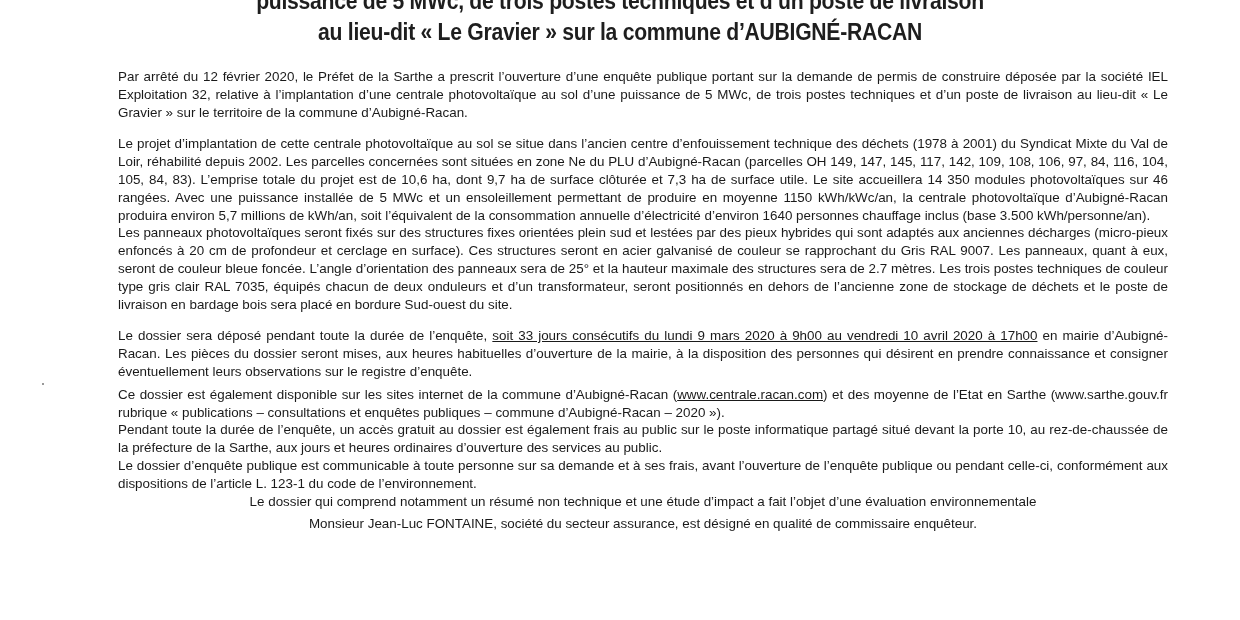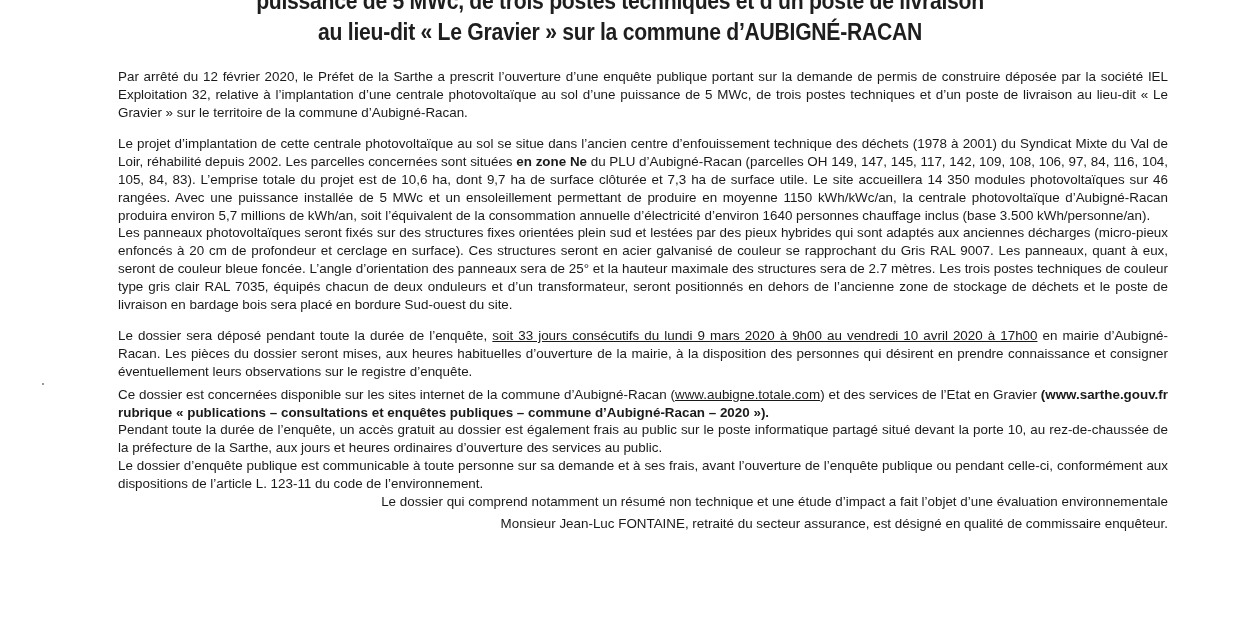--- a/index.html
+++ b/index.html
@@ -18,42 +18,42 @@
   }
   .t1 { top: -12px; }
   .t2 { top: 19px; }
   .body {
     position: absolute; left: 118px; width: 1050px; top: 68px;
     font-size: 13.4px; line-height: 17.8px; text-align: justify;
   }
   .body p { margin: 0; }
   .gap { height: 14px; }
   .gap-s { height: 5px; }
-  b { font-weight: bold; }
+  b { font-weight: normal; }
   .u { text-decoration: underline; font-weight: normal; }
   .link { text-decoration: underline; }
-  .last { text-align: right; }
+  .last { text-align: center; }
   .speck { position:absolute; left:42px; top:383px; width:2px; height:2px; background:#999; }
 </style>
 </head>
 <body>
 
 <div class="title t1">puissance de 5 MWc, de trois postes techniques et d’un poste de livraison</div>
 <div class="title t2">au lieu-dit « Le Gravier » sur la commune d’AUBIGNÉ-RACAN</div>
 
 <div class="speck"></div>
 
 <div class="body">
   <p><span>Par arrêté du 12 février 2020, le Préfet de la Sarthe a prescrit l’ouverture d’une enquête publique portant sur la demande de permis de construire déposée par la société IEL Exploitation 32, relative à l’implantation d’une centrale photovoltaïque au sol d’une puissance de 5 MWc, de trois postes techniques et d’un poste de livraison au lieu-dit « Le Gravier » sur le territoire de la commune d’Aubigné-Racan.</span></p>
   <div class="gap"></div>
   <p><span>Le projet d’implantation de cette centrale photovoltaïque au sol se situe dans l’ancien centre d’enfouissement technique des déchets (1978 à 2001) du Syndicat Mixte du Val de Loir, réhabilité depuis 2002. Les parcelles concernées sont situées </span><b>en zone Ne</b><span> du PLU d’Aubigné-Racan (parcelles OH 149, 147, 145, 117, 142, 109, 108, 106, 97, 84, 116, 104, 105, 84, 83). L’emprise totale du projet est de 10,6 ha, dont 9,7 ha de surface clôturée et 7,3 ha de surface utile. Le site accueillera 14 350 modules photovoltaïques sur 46 rangées. Avec une puissance installée de 5 MWc et un ensoleillement permettant de produire en moyenne 1150 kWh/kWc/an, la centrale photovoltaïque d’Aubigné-Racan produira environ 5,7 millions de kWh/an, soit l’équivalent de la consommation annuelle d’électricité d’environ 1640 personnes chauffage inclus (base 3.500 kWh/personne/an).</span></p>
   <p><span>Les panneaux photovoltaïques seront fixés sur des structures fixes orientées plein sud et lestées par des pieux hybrides qui sont adaptés aux anciennes décharges (micro-pieux enfoncés à 20 cm de profondeur et cerclage en surface). Ces structures seront en acier galvanisé de couleur se rapprochant du Gris RAL 9007. Les panneaux, quant à eux, seront de couleur bleue foncée. L’angle d’orientation des panneaux sera de 25° et la hauteur maximale des structures sera de 2.7 mètres. Les trois postes techniques de couleur type gris clair RAL 7035, équipés chacun de deux onduleurs et d’un transformateur, seront positionnés en dehors de l’ancienne zone de stockage de déchets et le poste de livraison en bardage bois sera placé en bordure Sud-ouest du site.</span></p>
   <div class="gap"></div>
   <p><span>Le dossier sera déposé pendant toute la durée de l’enquête, </span><span class="u">soit 33 jours consécutifs du lundi 9 mars 2020 à 9h00 au vendredi 10 avril 2020 à 17h00</span><span> en mairie d’Aubigné-Racan. Les pièces du dossier seront mises, aux heures habituelles d’ouverture de la mairie, à la disposition des personnes qui désirent en prendre connaissance et consigner éventuellement leurs observations sur le registre d’enquête.</span></p>
   <div class="gap-s"></div>
-  <p><span>Ce dossier est concernées disponible sur les sites internet de la commune d’Aubigné-Racan (</span><span class="link">www.aubigne.totale.com</span><span>) et des services de l’Etat en Gravier </span><b>(www.sarthe.gouv.fr rubrique « publications – consultations et enquêtes publiques – commune d’Aubigné-Racan – 2020 »).</b></p>
+  <p><span>Ce dossier est également disponible sur les sites internet de la commune d’Aubigné-Racan (</span><span class="link">www.centrale.racan.com</span><span>) et des moyenne de l’Etat en Sarthe </span><b>(www.sarthe.gouv.fr rubrique « publications – consultations et enquêtes publiques – commune d’Aubigné-Racan – 2020 »).</b></p>
   <p><span>Pendant toute la durée de l’enquête, un accès gratuit au dossier est également frais au public sur le poste informatique partagé situé devant la porte 10, au rez-de-chaussée de la préfecture de la Sarthe, aux jours et heures ordinaires d’ouverture des services au public.</span></p>
-  <p><span>Le dossier d’enquête publique est communicable à toute personne sur sa demande et à ses frais, avant l’ouverture de l’enquête publique ou pendant celle-ci, conformément aux dispositions de l’article L. 123-11 du code de l’environnement.</span></p>
+  <p><span>Le dossier d’enquête publique est communicable à toute personne sur sa demande et à ses frais, avant l’ouverture de l’enquête publique ou pendant celle-ci, conformément aux dispositions de l’article L. 123-1 du code de l’environnement.</span></p>
   <p class="last"><span>Le dossier qui comprend notamment un résumé non technique et une étude d’impact a fait l’objet d’une évaluation environnementale</span></p>
   <div class="gap-s"></div>
-  <p class="last"><span>Monsieur Jean-Luc FONTAINE, retraité du secteur assurance, est désigné en qualité de commissaire enquêteur.</span></p>
+  <p class="last"><span>Monsieur Jean-Luc FONTAINE, société du secteur assurance, est désigné en qualité de commissaire enquêteur.</span></p>
   <div class="gap-s"></div>
 </div>
 
 </body></html>

